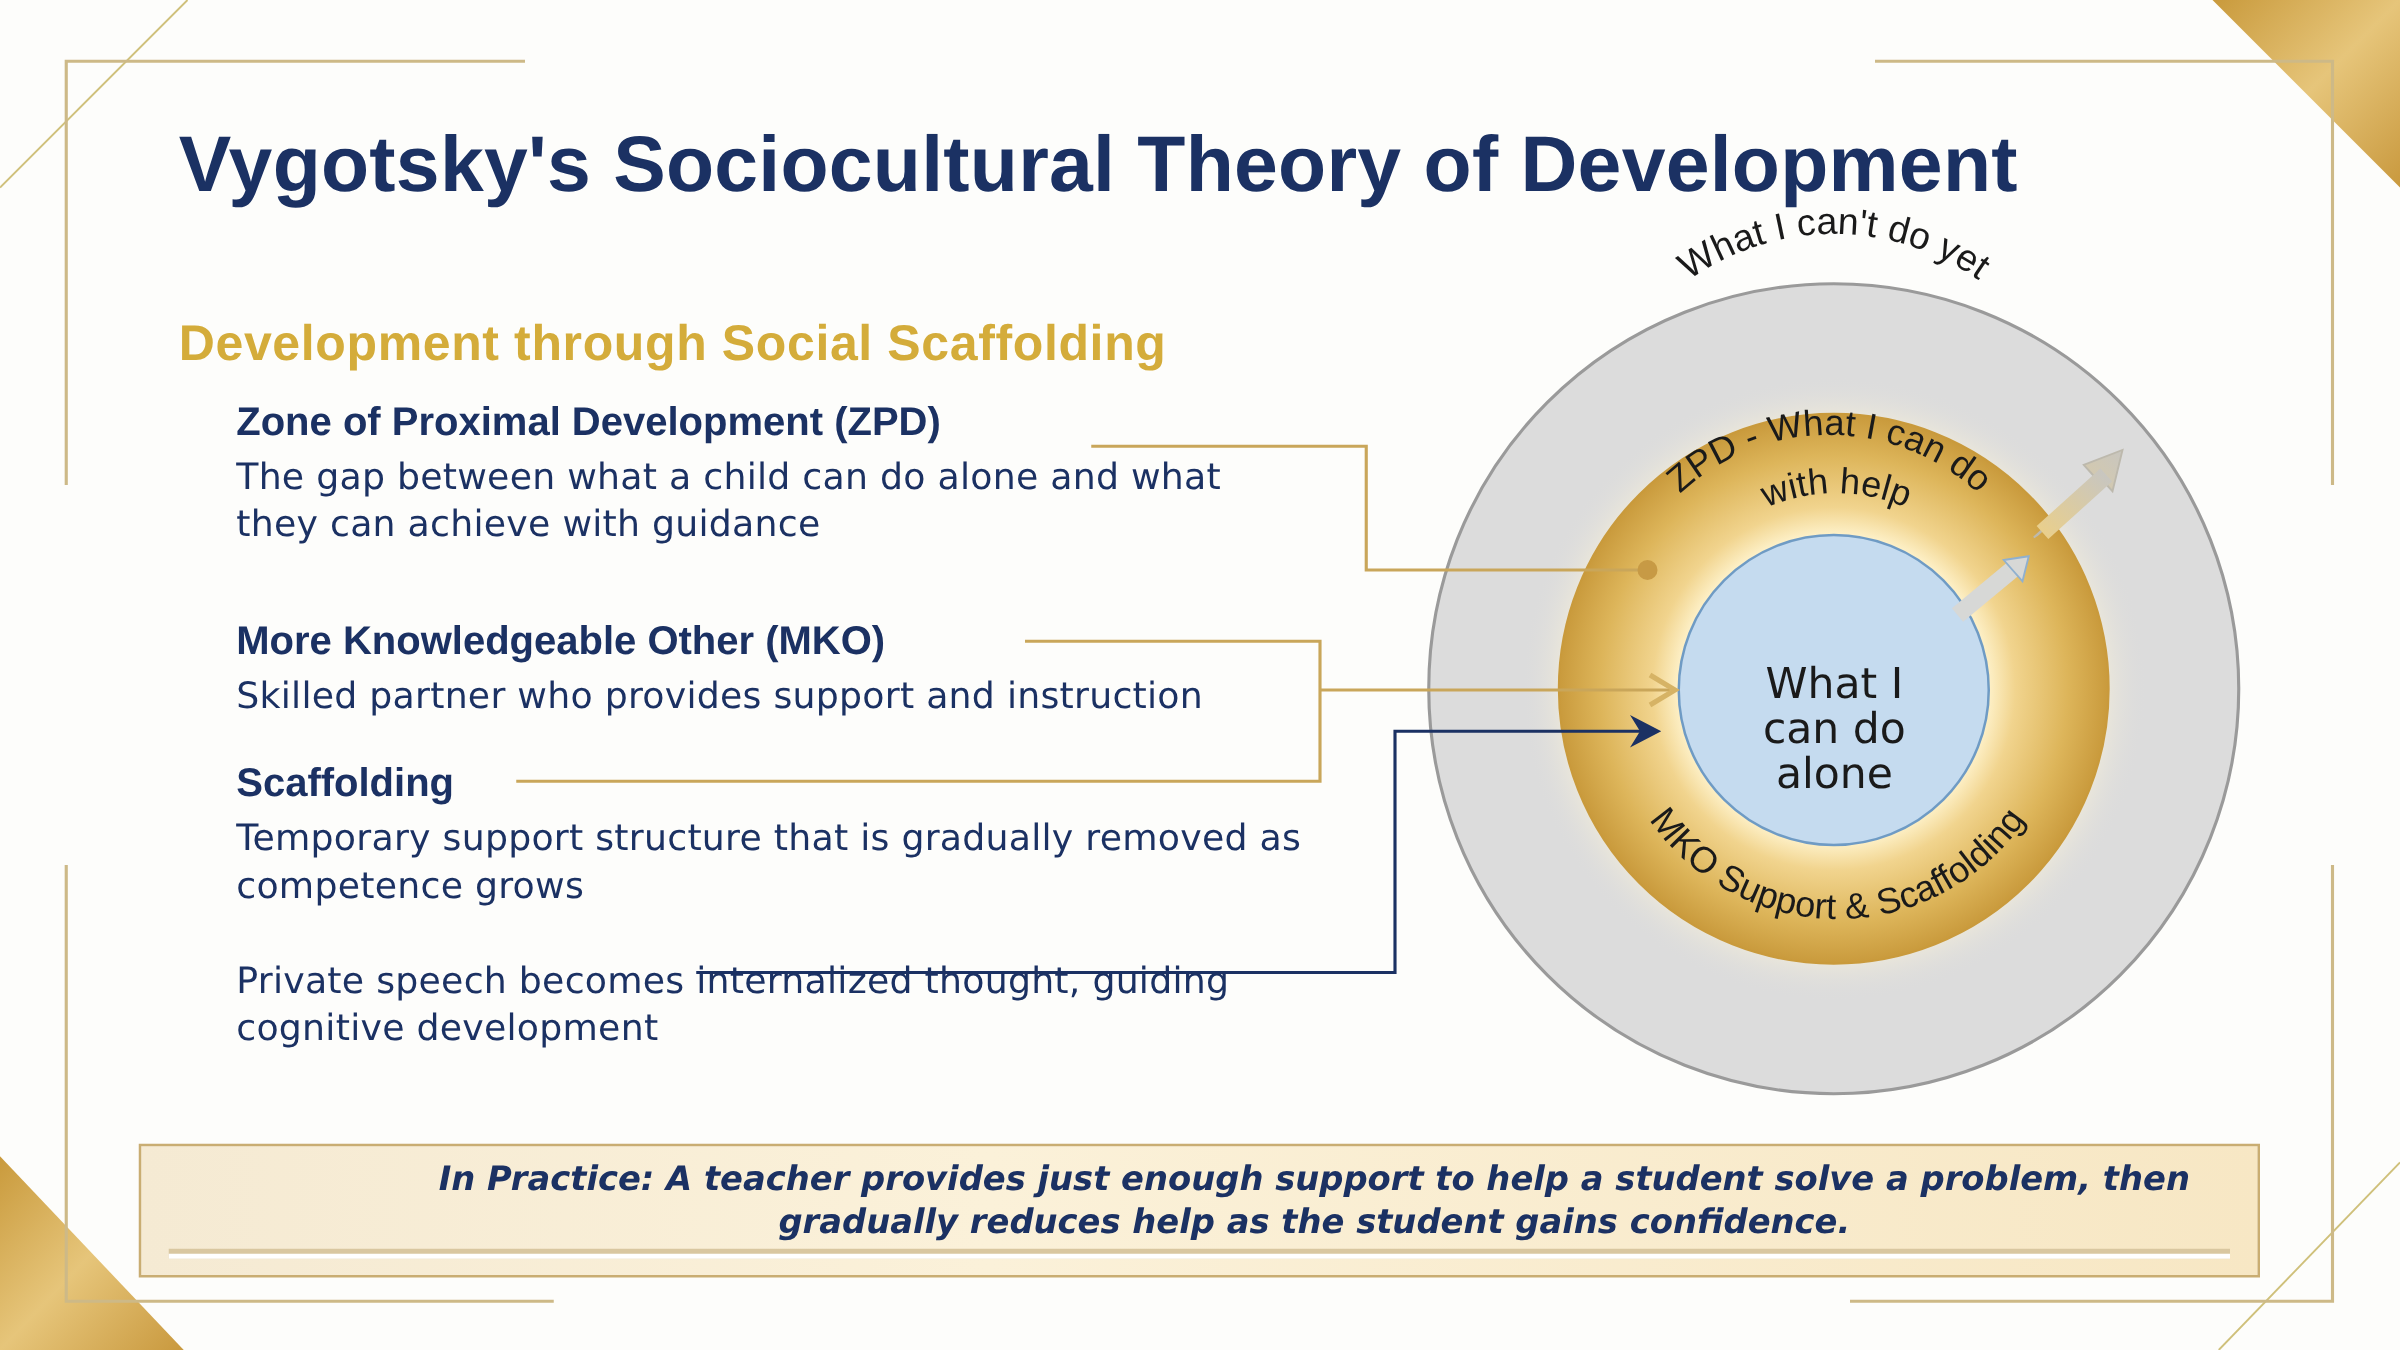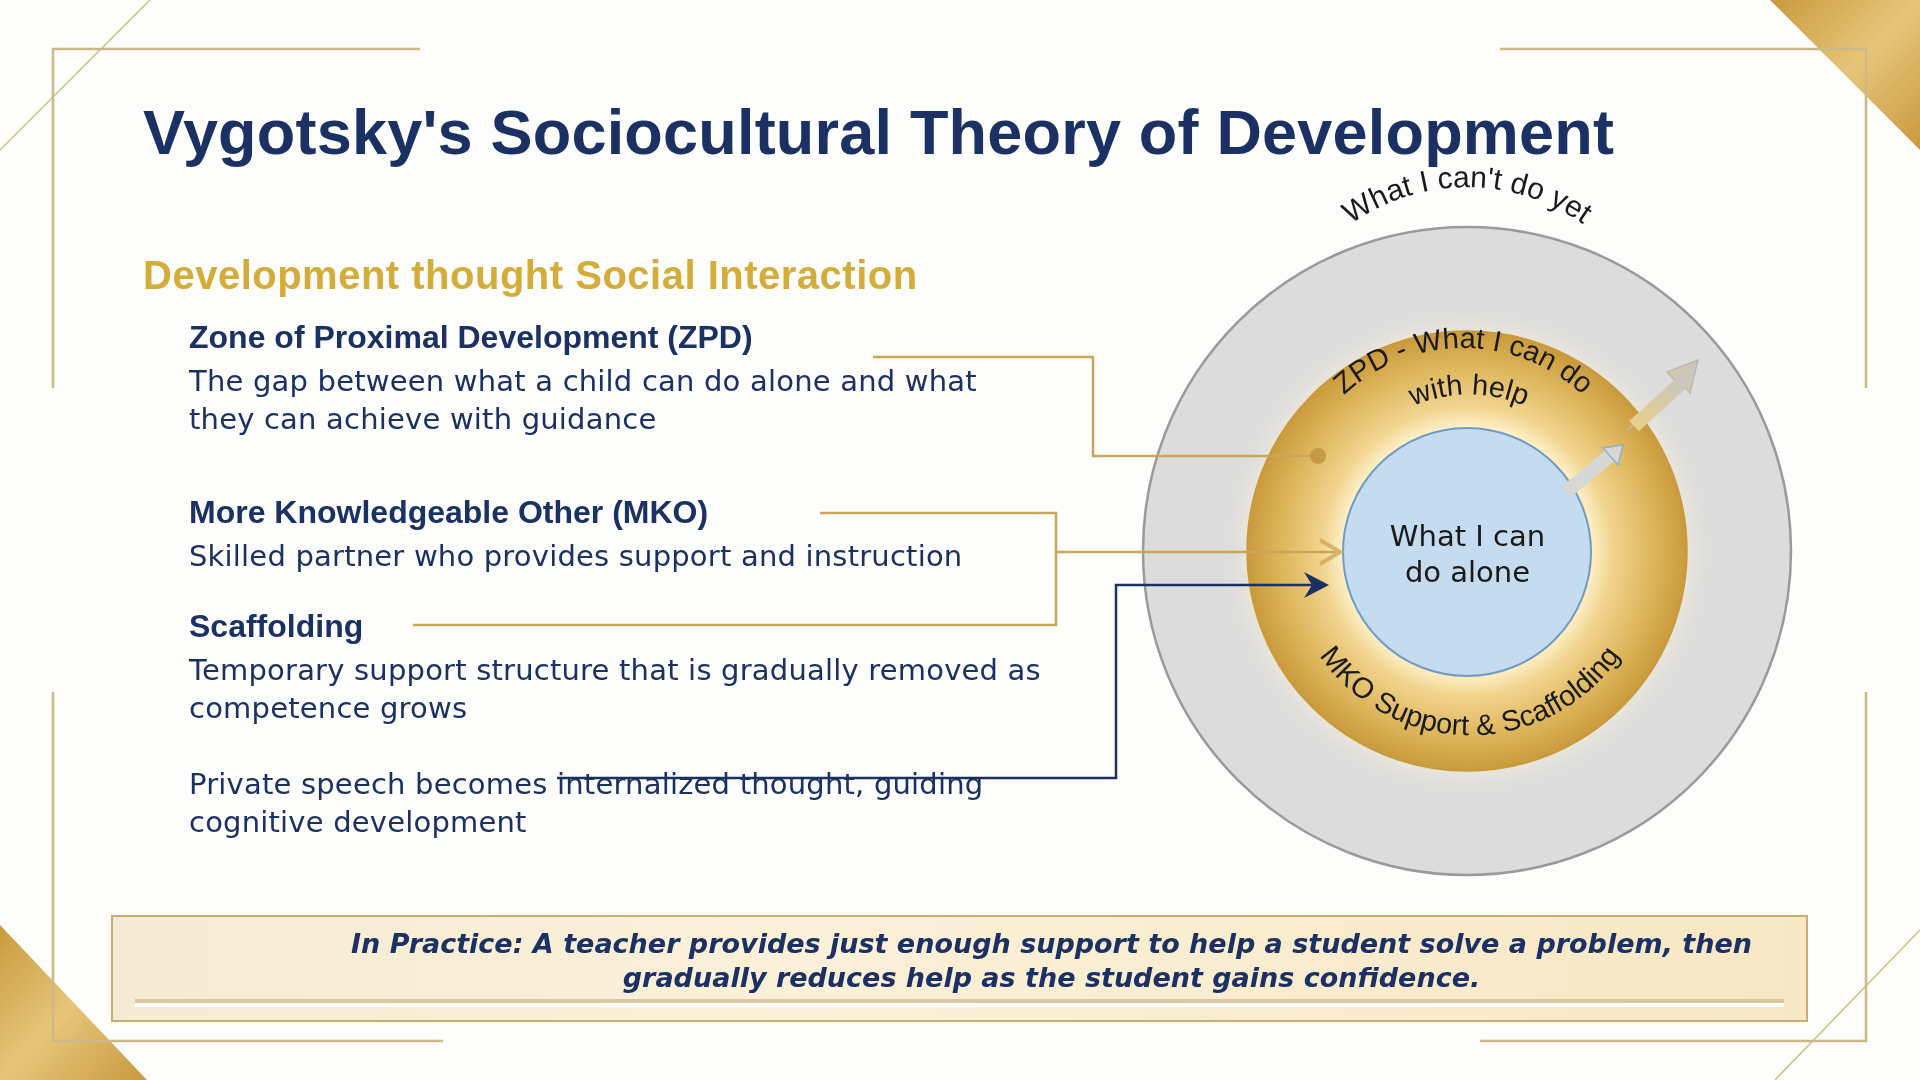--- a/index.html
+++ b/index.html
@@ -11,22 +11,22 @@
   .subtitle { left:143px; top:253px; font-size:40px; font-weight:bold; color:#d4ac3a; white-space:nowrap; letter-spacing:0.5px; }
   .concept { position:absolute; left:189px; width:880px; }
   .concept-head { font-size:32px; font-weight:bold; color:#1b3163; white-space:nowrap; }
   .concept-desc { font-family:"DejaVu Sans", sans-serif; font-size:29px; color:#1b3163; line-height:38px; margin-top:6px; letter-spacing:0.2px; }
   .practice { left:111px; top:915px; width:1697px; height:107px; box-sizing:border-box;
     border:2px solid #c9ad72; background:linear-gradient(90deg,#f5ead3,#fbf1d9 40%,#f7e7c4);text-decoration:underline; }
   .practice-inner-line { position:absolute; left:22px; right:22px; bottom:13px; height:4px; background:#d9c7a0; border-bottom:4px solid #ffffff; }
   .practice-text { position:absolute; left:200px; right:16px; top:10px; text-align:center; font-family:"DejaVu Sans", sans-serif;
     font-style:italic; font-weight:bold; font-size:27px; line-height:34px; color:#1b3163; }
   .ring-label { font-family:"Liberation Sans", sans-serif; fill:#1a1a1a; }
-  .center-label { position:absolute; left:1380px; top:518px; width:175px; text-align:center; font-family:"DejaVu Sans", sans-serif;
-    font-size:29px; line-height:36px; color:#1a1a1a; }
+  .center-label { position:absolute; left:1380px; top:529px; width:175px; text-align:center; font-family:"DejaVu Sans", sans-serif;
+    font-size:34px; line-height:36px; color:#1a1a1a; }
 </style>
 </head>
 <body>
 
 <svg id="deco" viewBox="0 0 1920 1080" xmlns="http://www.w3.org/2000/svg">
   <defs>
     <linearGradient id="goldCorner" x1="0" y1="0" x2="1" y2="1">
       <stop offset="0" stop-color="#c99a3c"></stop>
       <stop offset="0.5" stop-color="#e6c57a"></stop>
       <stop offset="1" stop-color="#c9993e"></stop>
@@ -89,21 +89,21 @@
   <polyline points="557,778 1116,778 1116,585 1322,585" fill="none" stroke="#1b3163" stroke-width="2.5"></polyline>
   <polygon points="1304,572 1329,585 1304,598 1312,585" fill="#1b3163"></polygon>
 
   <text class="ring-label" font-size="30"><textPath href="#outerArc" startOffset="50%" text-anchor="middle">What I can't do yet</textPath></text>
   <text class="ring-label" font-size="29"><textPath href="#zpdArc" startOffset="50%" text-anchor="middle">ZPD - What I can do</textPath></text>
   <text class="ring-label" font-size="29"><textPath href="#zpdArc2" startOffset="50%" text-anchor="middle">with help</textPath></text>
   <text class="ring-label" font-size="29"><textPath href="#mkoArc" startOffset="50%" text-anchor="middle">MKO Support &amp; Scaffolding</textPath></text>
 </svg>
 
 <div class="abs title">Vygotsky's Sociocultural Theory of Development</div>
-<div class="abs subtitle">Development thought Social Interaction</div>
+<div class="abs subtitle">Development through Social Scaffolding</div>
 
 <div class="concept" style="top:319px;">
   <div class="concept-head">Zone of Proximal Development (ZPD)</div>
   <div class="concept-desc" style="width:860px;">The gap between what a child can do alone and what they can achieve with guidance</div>
 </div>
 <div class="concept" style="top:494px;">
   <div class="concept-head">More Knowledgeable Other (MKO)</div>
   <div class="concept-desc">Skilled partner who provides support and instruction</div>
 </div>
 <div class="concept" style="top:608px;">

